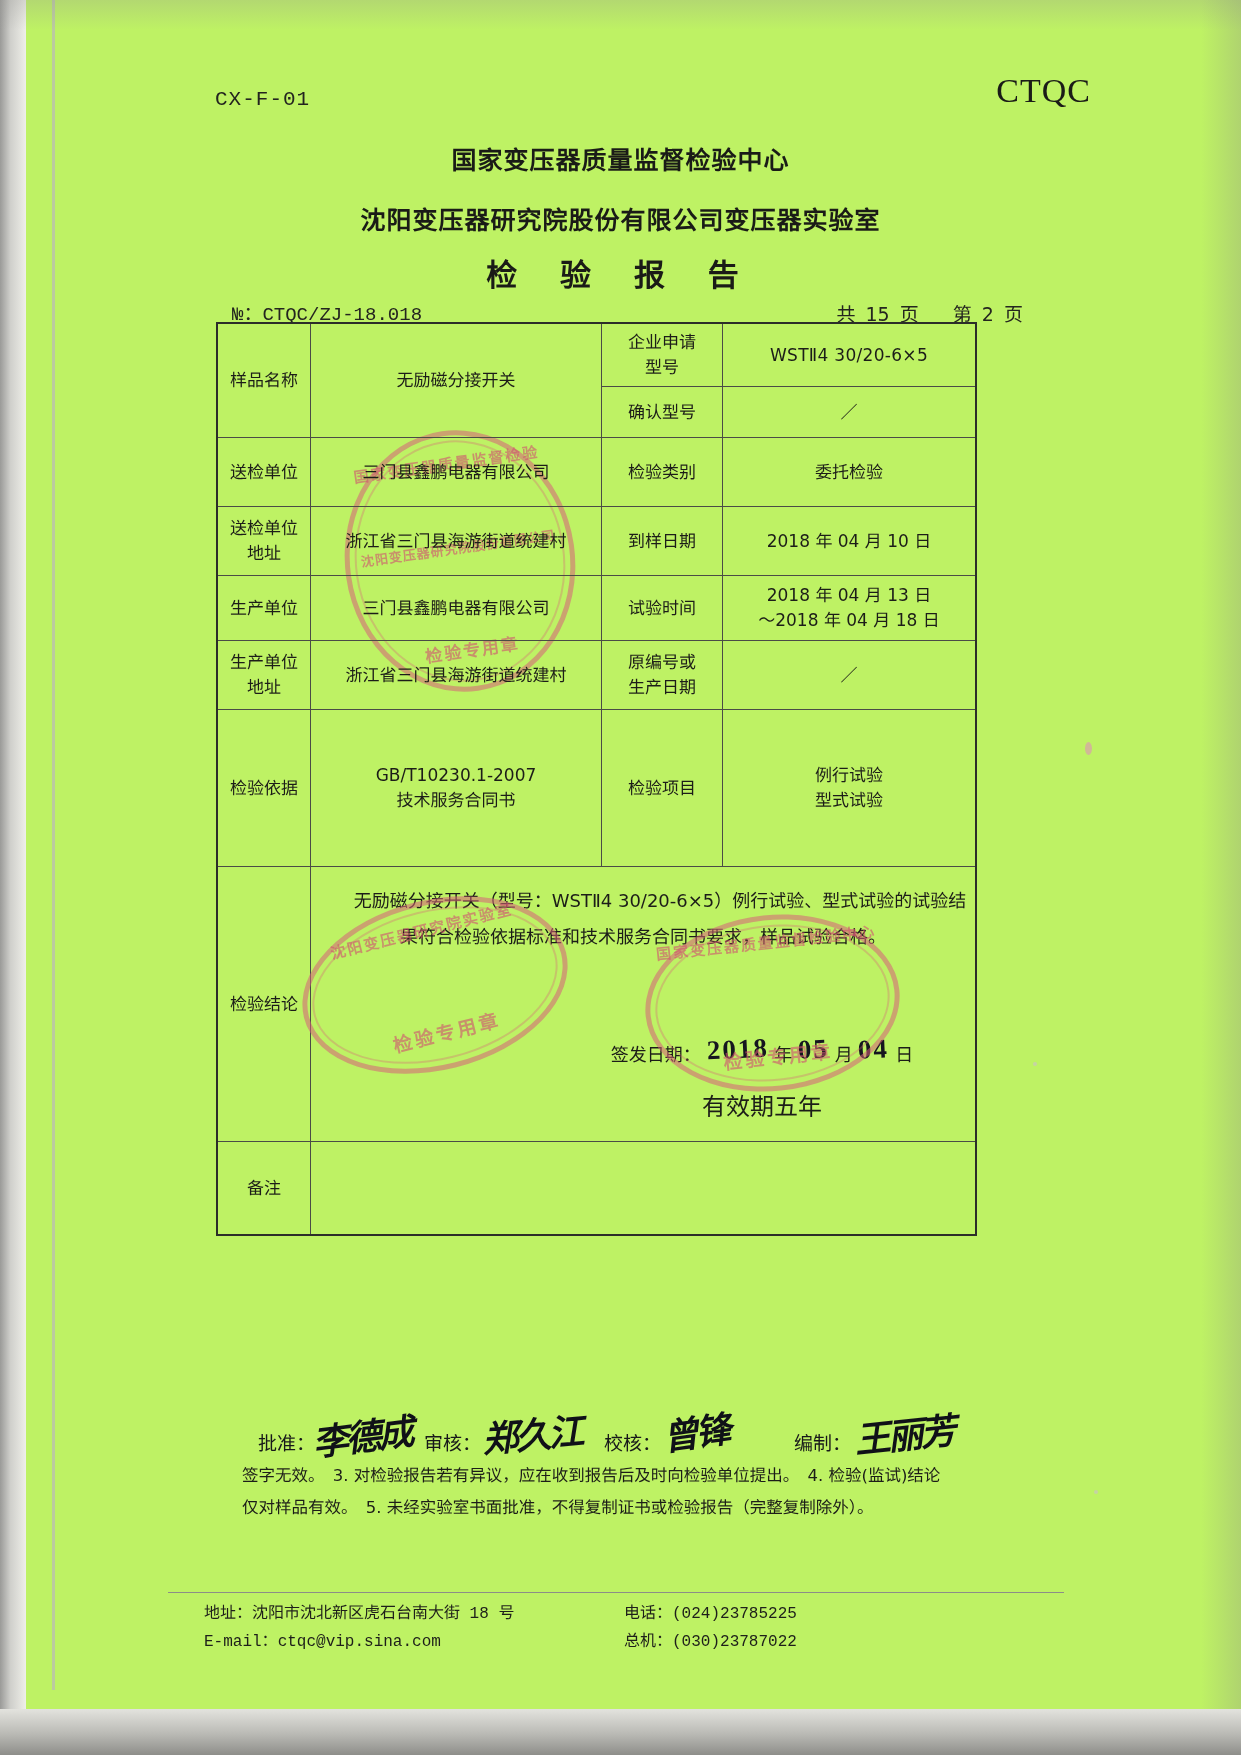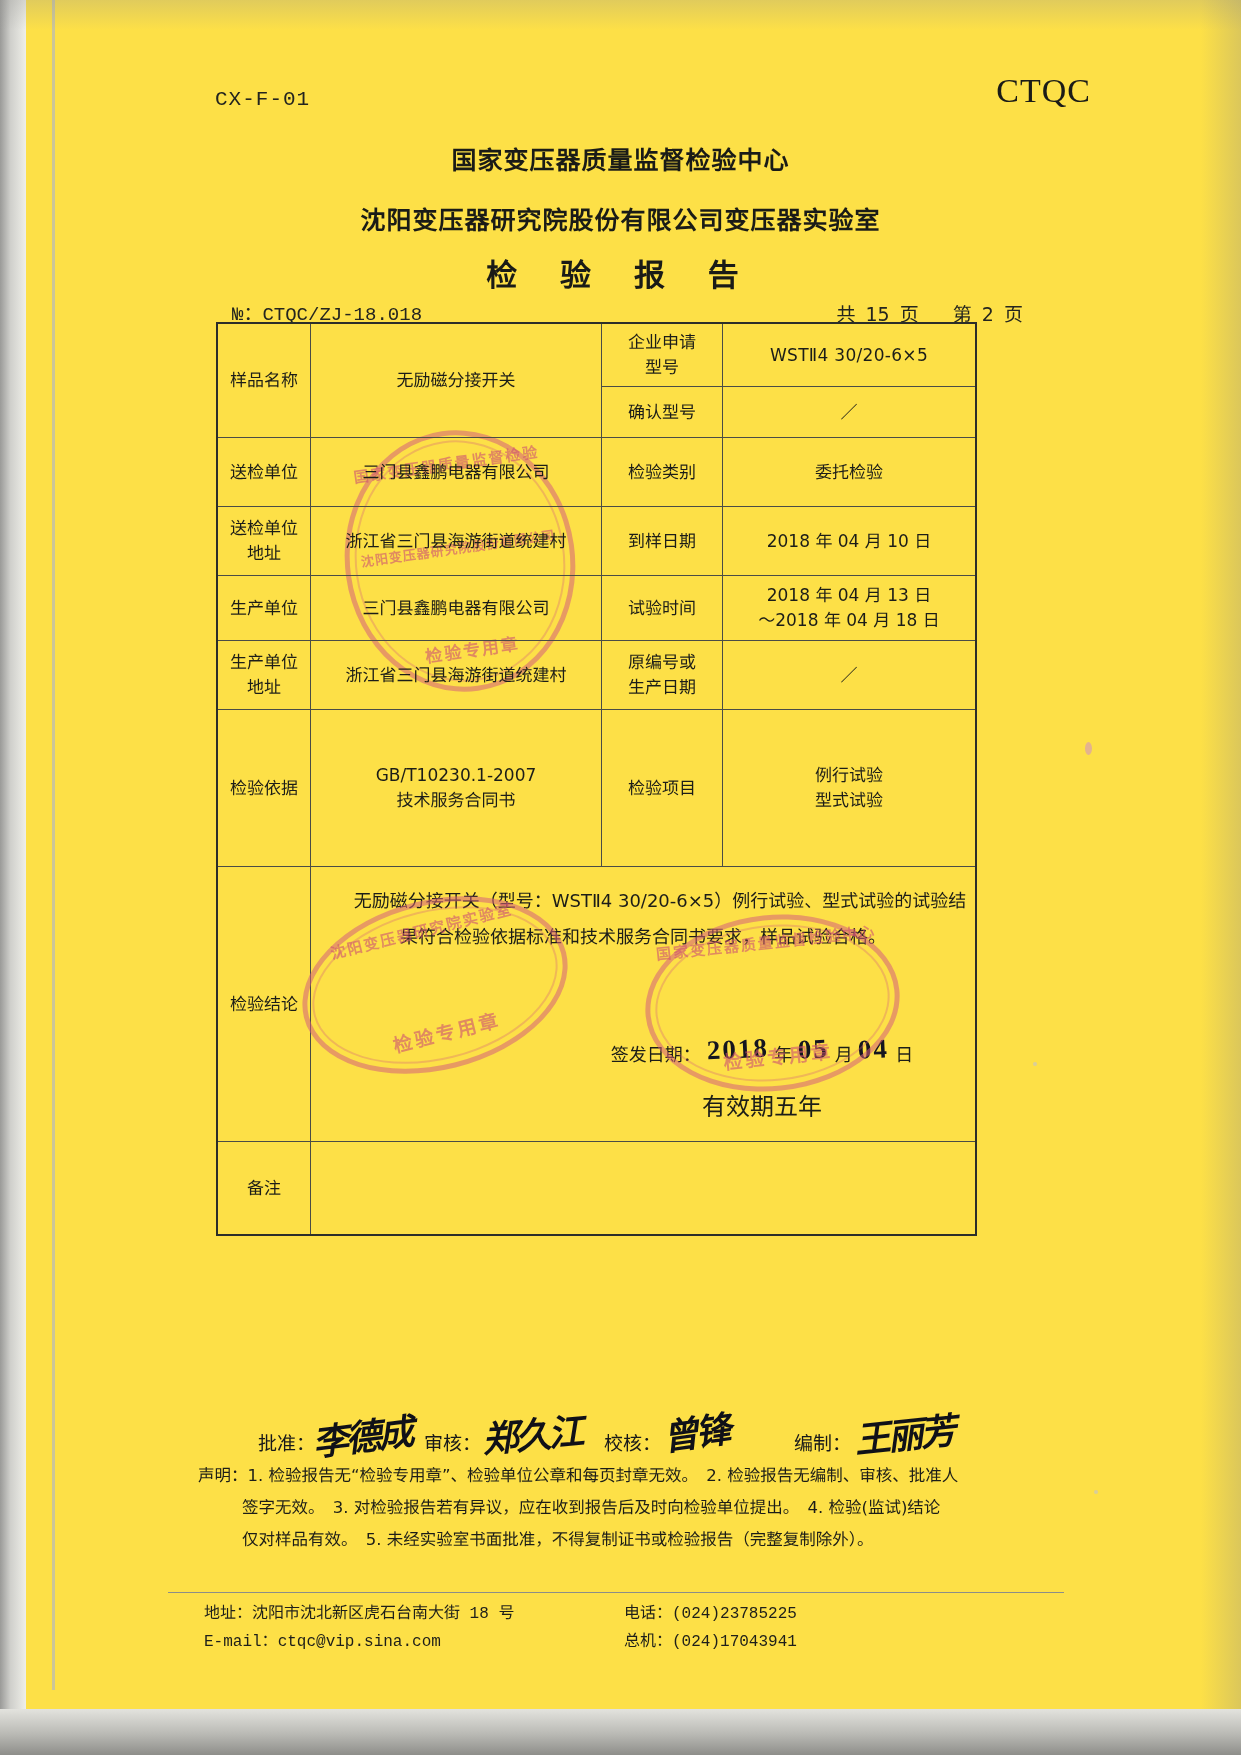--- a/index.html
+++ b/index.html
@@ -7,21 +7,21 @@
     margin: 0; padding: 0;
     background: #6e6e6e;
   }
   body {
     font-family: "Liberation Serif", "DejaVu Serif", serif;
   }
   .page {
     position: relative;
     width: 1241px;
     height: 1755px;
-    background: #fde047;
+    background: #bef264;
     overflow: hidden;
   }
 
   
   .scan-left-strip {
     position: absolute; left: 0; top: 0; width: 26px; height: 1710px;
     background: linear-gradient(to right, #9a9a98 0%, #cfcfcb 40%, #efefe9 100%);
   }
   .scan-left-line {
     position: absolute; left: 52px; top: 0; width: 3px; height: 1690px;
@@ -344,32 +344,31 @@
     <div class="sig-hand" style="left:266px;top:26px;transform:rotate(-5deg);">郑久江</div>
 
     <div class="sig-lbl" style="left:388px;top:48px;">校核：</div>
     <div class="sig-hand" style="left:446px;top:24px;transform:rotate(-8deg);">曾锋</div>
 
     <div class="sig-lbl" style="left:578px;top:48px;">编制：</div>
     <div class="sig-hand" style="left:638px;top:26px;transform:rotate(-6deg);">王丽芳</div>
   </div>
 
   <div class="statement">
-    <span class="ln">声明：1. 检验报告无“检验专用章”、检验单位公章和每页封章无效。　2. 检验报告无编制、审核、批准人</span>
     <span class="ln ind">签字无效。　3. 对检验报告若有异议，应在收到报告后及时向检验单位提出。　4. 检验(监试)结论</span>
     <span class="ln ind">仅对样品有效。　5. 未经实验室书面批准，不得复制证书或检验报告（完整复制除外）。</span>
   </div>
 
   <div class="footrule"></div>
   <div class="footer">
     <div class="foot-grid">
       <div class="fcol c1">
         <div><span>地址：</span><span>沈阳市沈北新区虎石台南大街 18 号</span></div>
         <div><span>E-mail：</span><span>ctqc@vip.sina.com</span></div>
       </div>
       <div class="fcol c3">
         <div><span>电话：</span><span>(024)23785225</span></div>
-        <div><span>总机：</span><span>(024)17043941</span></div>
+        <div><span>总机：</span><span>(030)23787022</span></div>
       </div>
     </div>
   </div>
 
 </div>
 
 </body></html>

